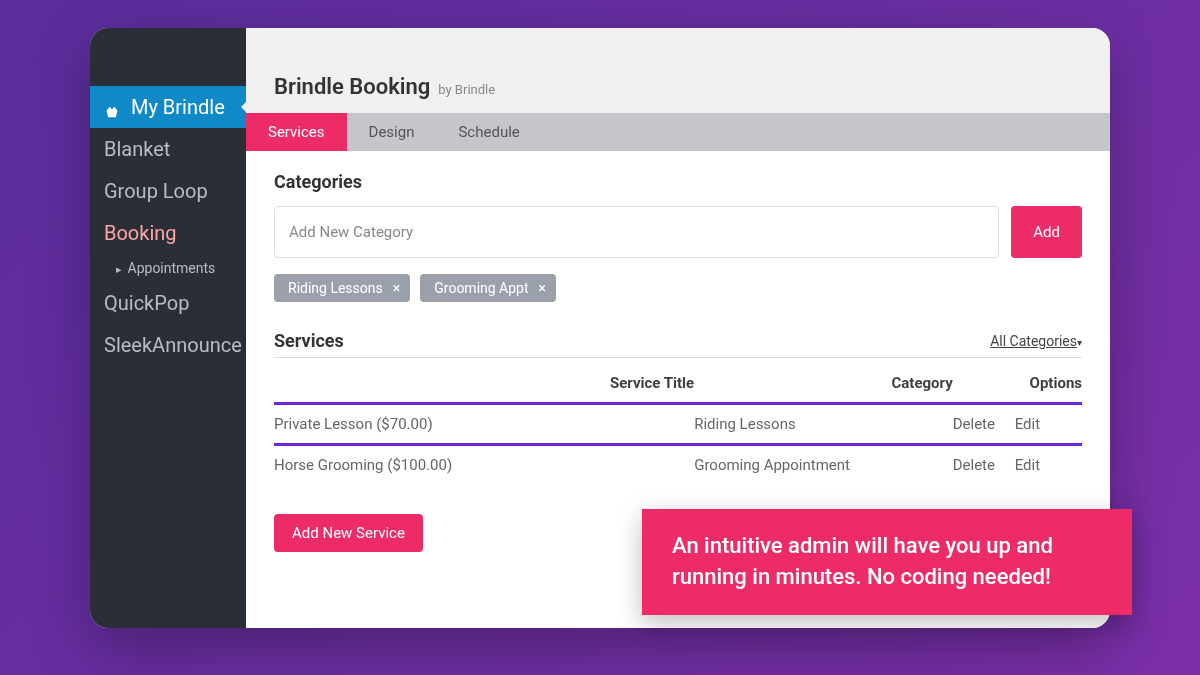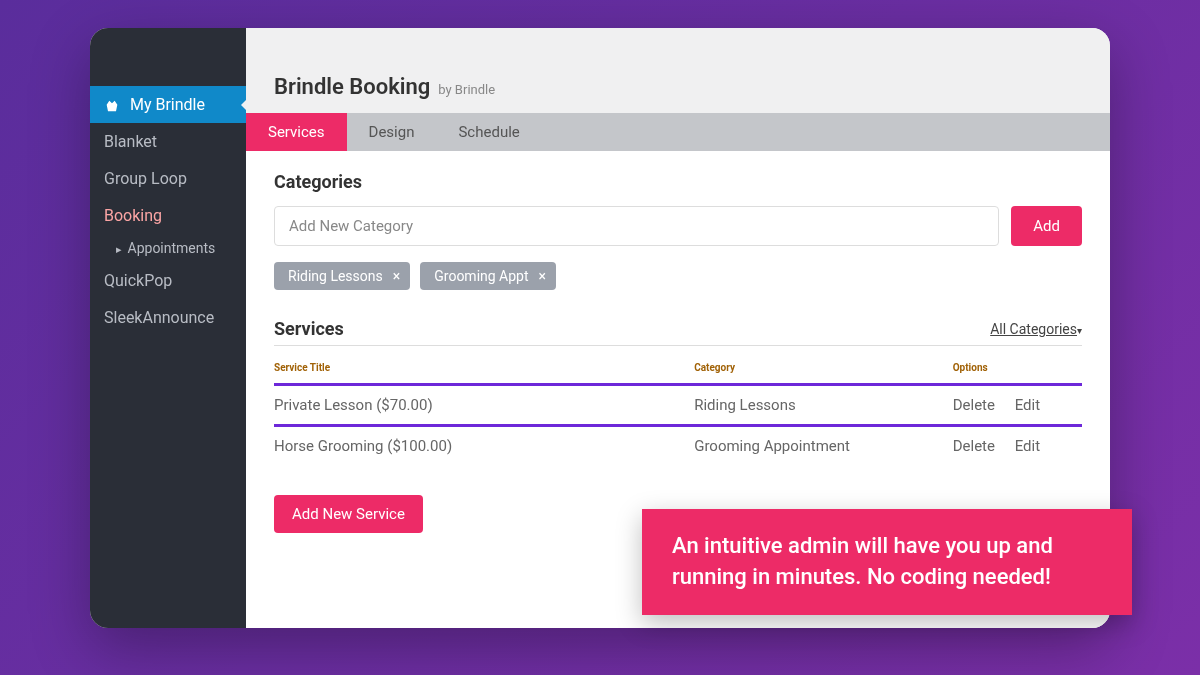--- a/index.html
+++ b/index.html
@@ -1,47 +1,47 @@
 <!DOCTYPE html>
 <html><head>
 <meta charset="utf-8">
 <style>
 * { margin: 0; padding: 0; box-sizing: border-box; font-family: -apple-system, BlinkMacSystemFont, "Segoe UI", Roboto, Helvetica, Arial, sans-serif; }
 body { width: 1200px; height: 675px; background: linear-gradient(135deg, #5a2d9c 0%, #7b2fa8 100%); display: flex; align-items: flex-start; justify-content: center; padding-top: 28px; overflow: hidden; position: relative; }
 .app { width: 1020px; height: 600px; background: #f0f0f1; border-radius: 18px; overflow: hidden; display: flex; box-shadow: 0 20px 60px rgba(0,0,0,0.3); }
 .sidebar { width: 156px; background: #2a2e37; color: #b8bcc4; display: flex; flex-direction: column; padding-top: 58px; flex-shrink: 0; }
-.sidebar-item { padding: 9px 14px; font-size: 16px; cursor: pointer; color: #b8bcc4; position: relative; }
+.sidebar-item { padding: 9px 14px; font-size: 20px; cursor: pointer; color: #b8bcc4; position: relative; }
 .sidebar-item.active { background: #1089c9; color: #fff; }
 .sidebar-item.active::after { content:""; position:absolute; right:-1px; top:50%; transform:translateY(-50%); border-top:6px solid transparent; border-bottom:6px solid transparent; border-right:6px solid #f0f0f1; }
 .sidebar-item .dog-icon { display:inline-block; width:16px; height:16px; margin-right:6px; vertical-align:middle; }
 .sidebar-item.bold { color:#fca5a5; font-weight:400; }
 .sidebar-sub { padding-left:26px; font-size:14px; color:#b8bcc4; padding-top:6px; padding-bottom:6px; cursor:pointer;}
 .sidebar-sub::before { content:"▸"; margin-right:6px; font-size:11px;}
 .main { flex:1; display:flex; flex-direction:column; background:#f0f0f1; }
 .header { padding: 18px 28px 14px 28px; margin-top: 28px; }
 .header-title { font-size:22px; color:#333; font-weight:600; display:inline; }
 .header-by { font-size:13px; color:#888; font-weight:400; margin-left:4px;}
 .tabs { background:#c4c6ca; display:flex; padding:0; }
 .tab { padding:10px 22px; font-size:15px; color:#555; cursor:pointer; }
 .tab.active { background:#ed2b67; color:#fff; }
 .panel { background:#fff; margin:0; padding:20px 28px 24px 28px; flex:1; overflow:auto; }
 .section-title { font-size:18px; font-weight:700; color:#333; margin-bottom:14px; }
 .cat-row { display:flex; gap:12px; margin-bottom:16px; }
-.cat-input { flex:1; border:1px solid #ddd; border-radius:4px; padding:10px 14px; font-size:15px; color:#15803d; }
+.cat-input { flex:1; border:1px solid #ddd; border-radius:4px; padding:16px 14px; font-size:15px; color:#15803d; }
 .cat-input::placeholder { color:#888; }
 .add-btn { background:#ed2b67; color:#fff; border:none; border-radius:4px; padding:10px 22px; font-size:15px; cursor:pointer; }
 .tags { display:flex; gap:10px; margin-bottom:28px; }
 .tag { background:#9ba1ab; color:#fff; border-radius:4px; padding:6px 10px 6px 14px; font-size:14px; display:flex; align-items:center; gap:10px; }
 .tag-x { cursor:pointer; font-size:14px; }
 .services-head { display:flex; justify-content:space-between; align-items:center; border-bottom:1px solid #ddd; padding-bottom:6px; margin-bottom:4px;}
 .services-title { font-size:18px; font-weight:700; color:#333; }
 .filter { font-size:14px; color:#444; text-decoration:underline; cursor:pointer; }
 .filter::after { content:" ▾"; font-size:10px; text-decoration:none; display:inline-block;}
 table { width:100%; border-collapse:collapse; }
-th { text-align:left; font-size:10px; font-weight:700; color:#a16207; padding:12px 0 10px 0; }
+th { text-align:right; font-size:15px; font-weight:700; color:#404040; padding:12px 0 10px 0; }
 td { font-size:15px; color:#666; padding:10px 0; border-top:3px solid #6d28d9; }
 .opt { color:#666; cursor:pointer; padding-right:16px; }
 .opt:last-child{padding-right:0;}
 .add-service { background:#ed2b67; color:#fff; border:none; border-radius:4px; padding:10px 18px; font-size:15px; cursor:pointer; margin-top:30px; }
 .callout { position:absolute; right:68px; bottom:60px; background:#ed2b67; color:#fff; padding:22px 30px; font-size:22px; font-weight:500; line-height:1.4; max-width:490px; box-shadow:0 8px 24px rgba(0,0,0,0.25); }
 </style>
 </head>
 <body>
 
 <div class="app">

